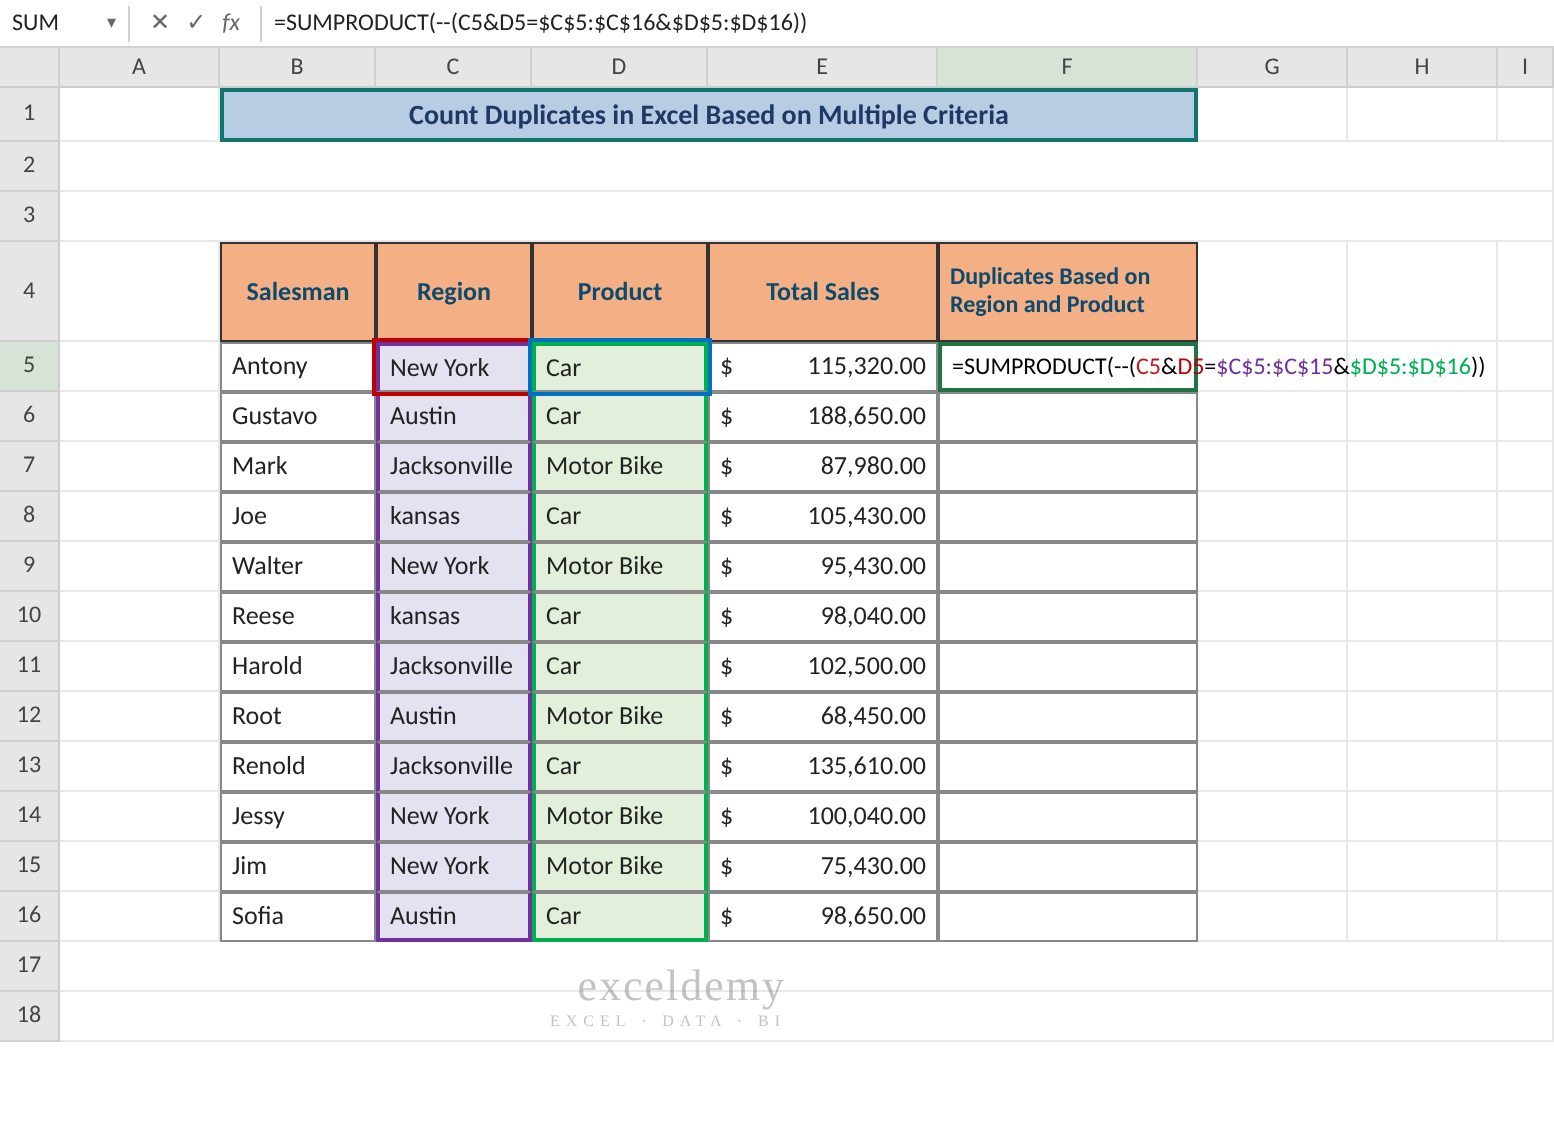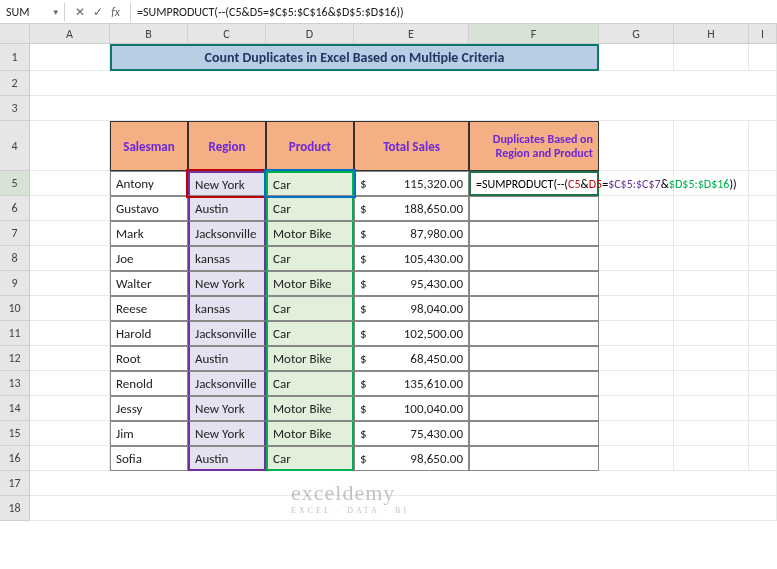--- a/index.html
+++ b/index.html
@@ -18,21 +18,21 @@
     .col-header { background: #e6e6e6; border-right: 1px solid #d0d0d0; border-bottom: 1px solid #ccc; height: 20px; display: flex; align-items: center; justify-content: center; font-size: 12px; color: #444; }
     .col-header.active { background: #d8e3d8; }
     .row-header { background: #e6e6e6; border-right: 1px solid #ccc; border-bottom: 1px solid #d0d0d0; display: flex; align-items: center; justify-content: center; font-size: 12px; color: #444; }
     .row-header.active { background: #d8e3d8; }
     .cell { border-right: 1px solid #e8e8e8; border-bottom: 1px solid #e8e8e8; padding: 3px 5px; display: flex; align-items: center; min-height: 25px; }
     
     
     .title-cell { background: #b8cce4; font-weight: bold; font-size: 14px; color: #1f3864; justify-content: center; border: 2px solid #0f766e; }
     
     
-    .hdr-cell { background: #f4b084; font-weight: bold; color: #6d28d9; text-align: right; justify-content: center; border: 1px solid #333; height: 50px; }
+    .hdr-cell { background: #f4b084; font-weight: bold; color: #0c4a6e; text-align: left; justify-content: center; border: 1px solid #333; height: 50px; }
     .hdr-cell.dup { font-size: 12px; line-height: 1.2; }
     
     
     .dcell { border: 1px solid #888; background: #fff; }
     .salesman { background: #fff; }
     .region { background: #e4e1f0; }
     .product { background: #e2efda; }
     .dup-col { background: #fff; }
     
     .sales { justify-content: space-between; }
@@ -49,21 +49,21 @@
     
     .active-cell { border: 2px solid #217346 !important; position: relative; white-space: nowrap; overflow: visible; z-index: 5; }
     
     .formula-text { font-size: 12px; }
     .f-black { color: #000; }
     .f-blue { color: #b91c1c; }
     .f-red { color: #c00000; }
     .f-purple { color: #7030a0; }
     .f-green { color: #00b050; }
     
-    .watermark { position: absolute; left: 275px; top: 480px; opacity: 0.5; font-family: Georgia, serif; color: #888; text-align: left; margin-left: 16px; }
+    .watermark { position: absolute; left: 275px; top: 480px; opacity: 0.5; font-family: Georgia, serif; color: #888; text-align: right; }
     .watermark .wm-main { font-size: 22px; letter-spacing: 1px; }
     .watermark .wm-sub { font-size: 8px; letter-spacing: 3px; }
     .wrapper { position: relative; }
   </style>
 </head>
 <body>
 
 <div class="wrapper">
 
 <div class="formula-bar">
@@ -120,21 +120,21 @@
   <div class="cell"></div>
   <div class="cell dcell salesman">Antony</div>
   <div class="cell dcell region sel-c5 c5-red">New York</div>
   <div class="cell dcell product sel-d5 d5-blue">Car</div>
   <div class="cell dcell sales">
         <span class="sales-sym">$</span>
         <span class="sales-val">115,320.00</span>
       </div>
   <div class="cell dcell dup-col active-cell">
     <span class="formula-text">
-      <span class="f-black">=SUMPRODUCT(--(</span><span class="f-blue">C5</span><span class="f-black">&amp;</span><span class="f-red">D5</span><span class="f-black">=</span><span class="f-purple">$C$5:$C$7</span><span class="f-black">&amp;</span><span class="f-green">$D$5:$D$16</span><span class="f-black">))</span>
+      <span class="f-black">=SUMPRODUCT(--(</span><span class="f-blue">C5</span><span class="f-black">&amp;</span><span class="f-red">D5</span><span class="f-black">=</span><span class="f-purple">$C$5:$C$15</span><span class="f-black">&amp;</span><span class="f-green">$D$5:$D$16</span><span class="f-black">))</span>
     </span>
   </div>
   <div class="cell"></div>
   <div class="cell"></div>
   <div class="cell"></div>
 
   <div class="row-header">6</div>
   <div class="cell"></div>
   <div class="cell dcell salesman">Gustavo</div>
   <div class="cell dcell region sel-cm">Austin</div>

